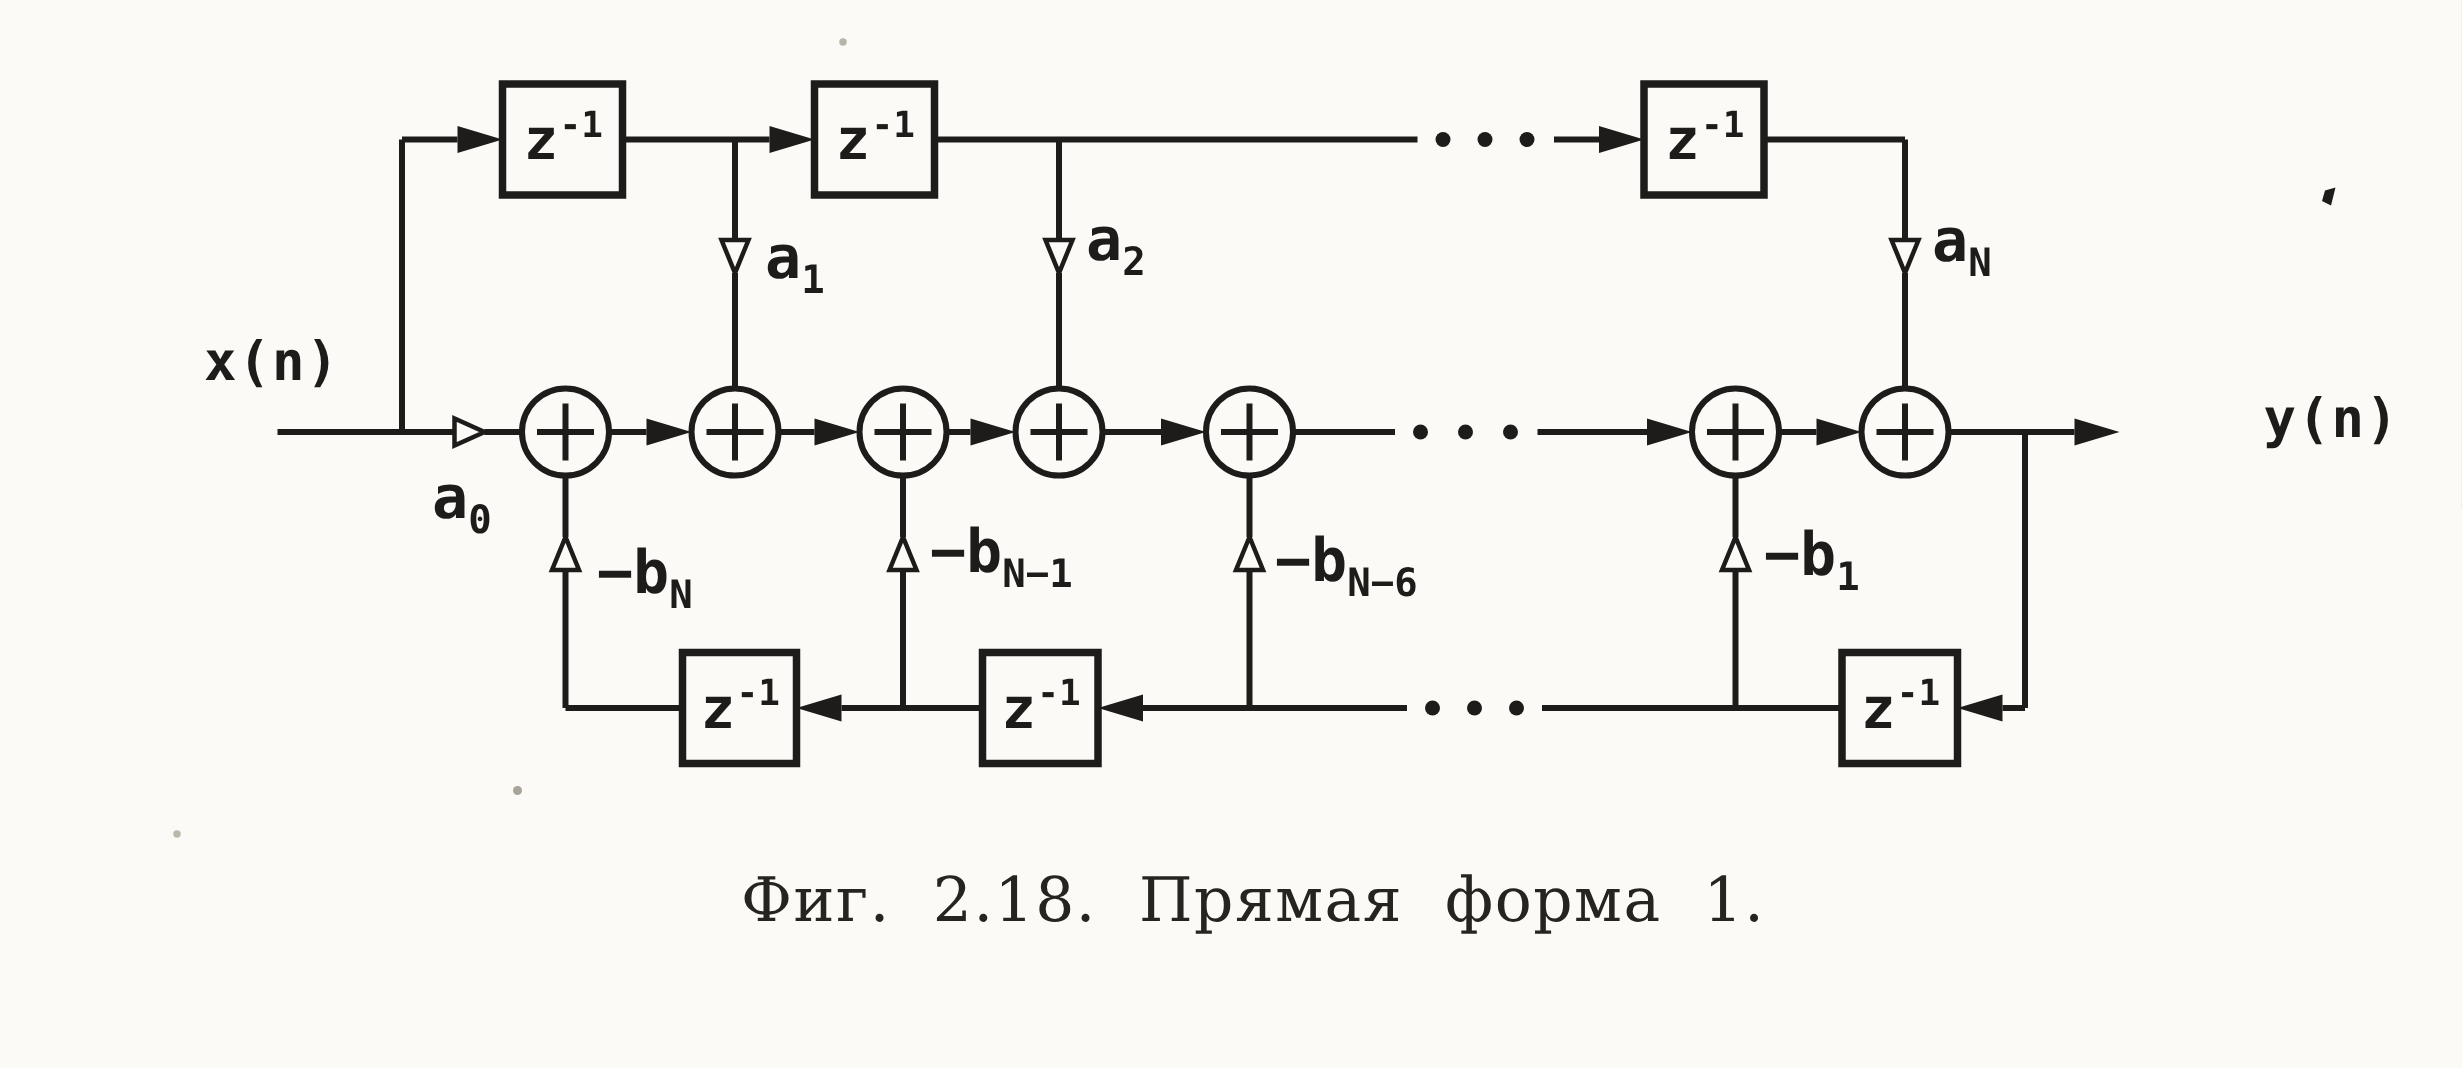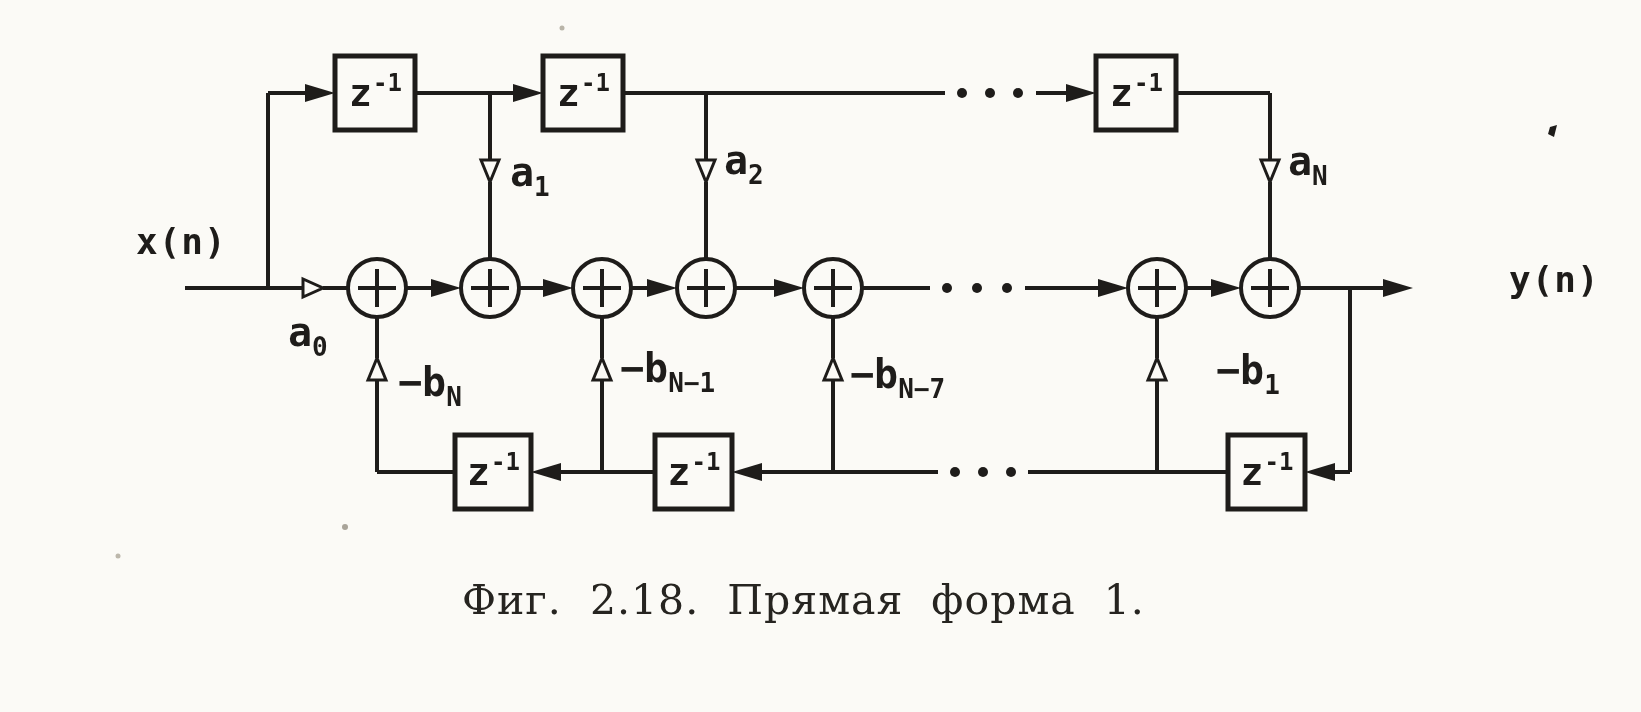--- a/index.html
+++ b/index.html
@@ -20,20 +20,21 @@
     font-size:38px;font-weight:bold;
   }
   .delay-label sup{font-size:24px;vertical-align:super;position:relative;top:-10px;left:1px;}
   .caption{
     position:absolute;
     font-family:"DejaVu Serif", serif;
     font-size:41px;
     letter-spacing:1px;
     word-spacing:14px;
     color:#262420;
+    margin-left:32px;
   }
   svg{position:absolute;left:0;top:0;}
   .ink{stroke:#1e1c1a;fill:none;stroke-width:4;}
   .thick{stroke-width:5;}
   .fillink{fill:#1e1c1a;stroke:none;}
   .open-tri{fill:#fbfaf6;stroke:#1e1c1a;stroke-width:3;stroke-linejoin:miter;}
 </style>
 </head>
 <body>
 
@@ -184,24 +185,24 @@
 
   <div class="lbl coef" style="left:398px;top:362px">
     <span>−b</span><sub>N</sub>
   </div>
 
   <div class="lbl coef" style="left:620px;top:348px">
     <span>−b</span><sub>N−1</sub>
   </div>
 
   <div class="lbl coef" style="left:850px;top:354px">
-    <span>−b</span><sub>N−7</sub>
-  </div>
-
-  <div class="lbl coef" style="left:1216px;top:350px">
+    <span>−b</span><sub>N−6</sub>
+  </div>
+
+  <div class="lbl coef" style="left:1176px;top:350px">
     <span>−b</span><sub>1</sub>
   </div>
 
   <div class="delay-label" style="left:335px;top:56px;width:80px;height:74px">
     <span>z</span>
       <sup>-1</sup>
   </div>
   <div class="delay-label" style="left:543px;top:56px;width:80px;height:74px">
     <span>z</span>
       <sup>-1</sup>

